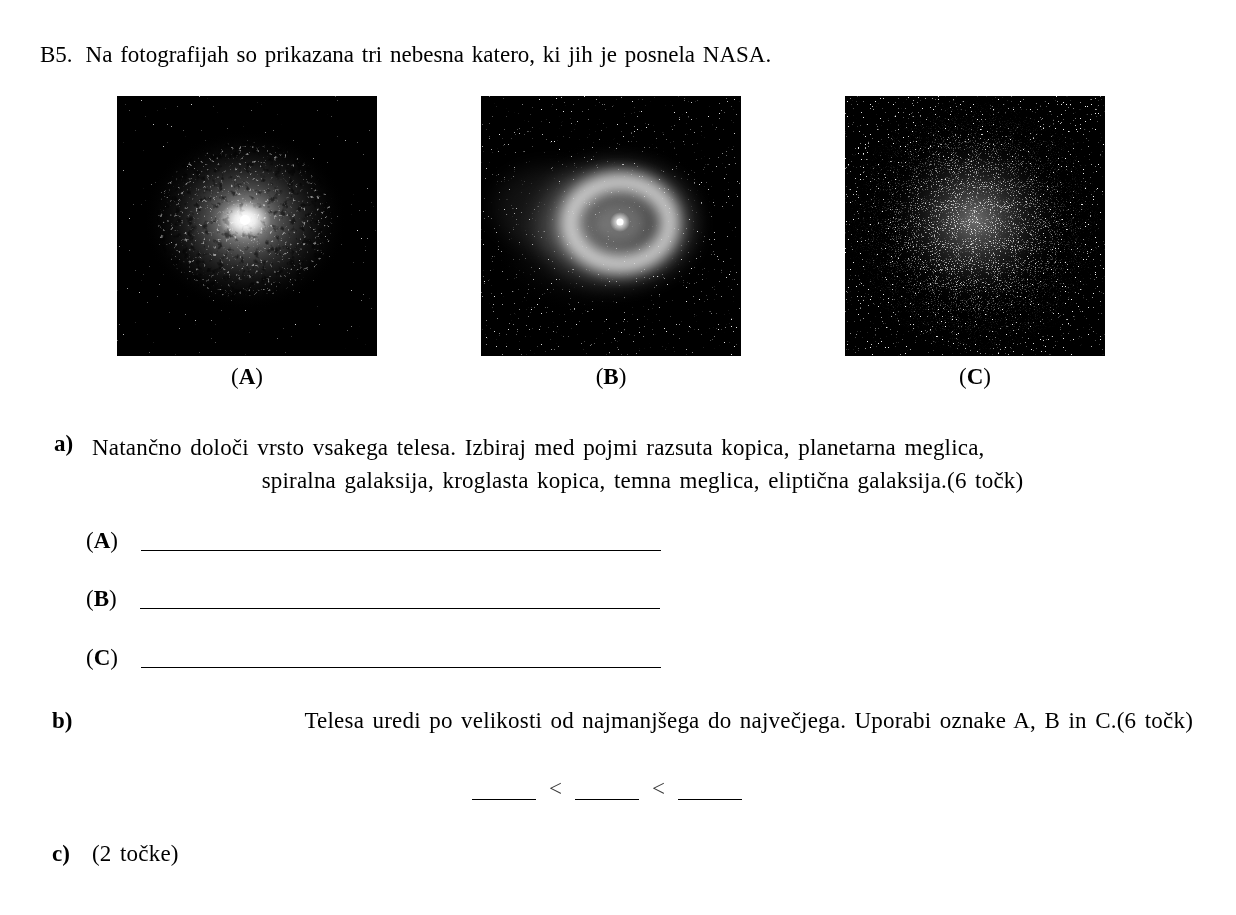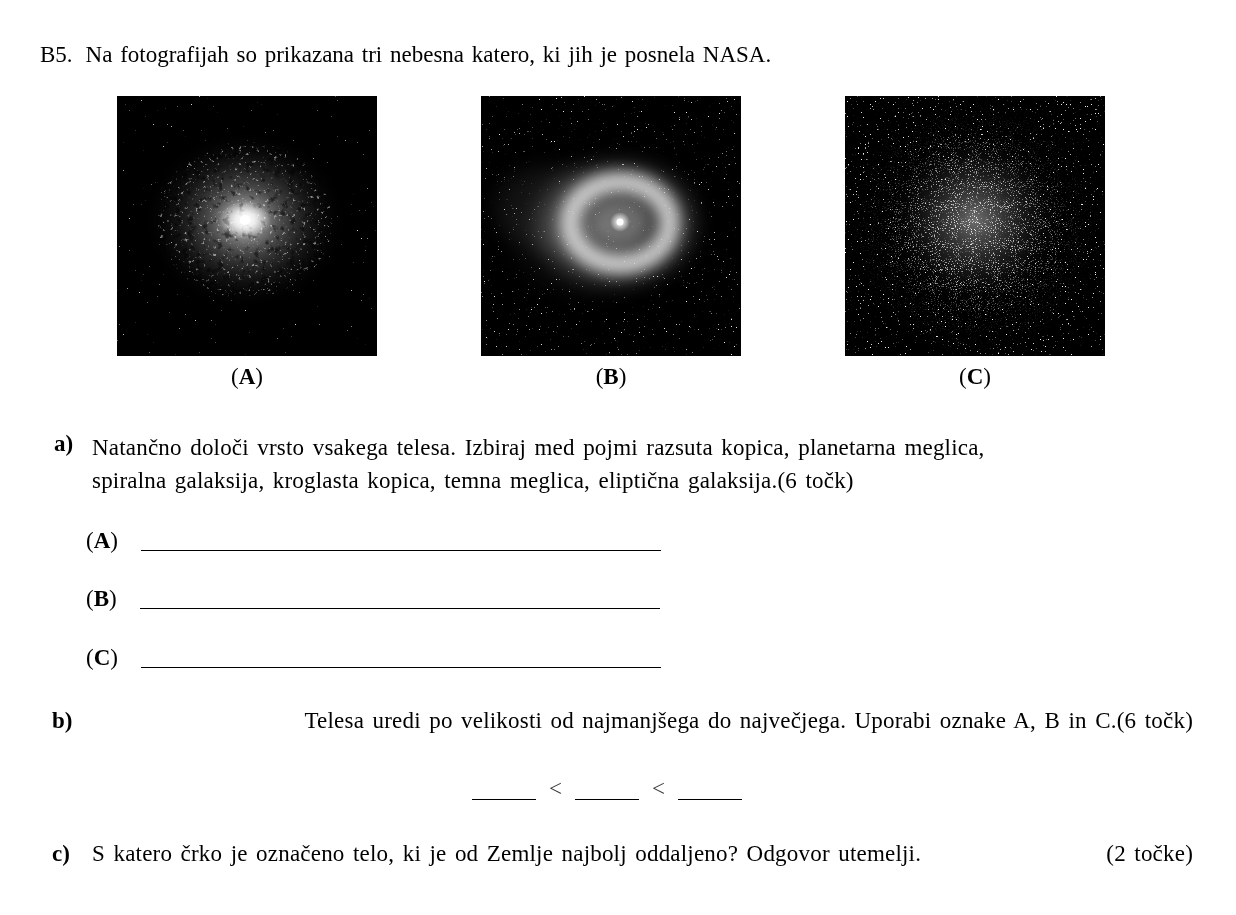--- a/index.html
+++ b/index.html
@@ -18,21 +18,21 @@
   #photoA{left:117px}#photoB{left:481px}#photoC{left:845px}
   .fig-cap{position:absolute;top:364px;width:260px;text-align:center;font-size:23px}
   #capA{left:117px}#capB{left:481px}#capC{left:845px}
 
   
   .qmark{position:absolute;font-weight:700;font-size:23px}
   .qtext{position:absolute;left:92px;width:1101px;font-size:23px;letter-spacing:.2px;word-spacing:2.5px}
   #qa-mark{left:54px;top:431px}
   #qa-text{top:431px;line-height:33px}
   #qa-line1{white-space:nowrap}
-  #qa-line2{display:flex;justify-content:flex-start}
+  #qa-line2{display:flex;justify-content:center}
 
   
   .ans-row{position:absolute;left:86px;display:flex;align-items:flex-end;height:26px;font-size:23px}
   .fill{display:inline-block;width:520px;border-bottom:1.6px solid #000;margin-left:23px;margin-bottom:3px}
   #ansA{top:528px}#ansB{top:586px}#ansC{top:645px}
 
   #qb-mark{left:52px;top:708px}
   #qb-text{top:708px;display:flex;justify-content:flex-end}
 
   
@@ -206,15 +206,14 @@
 <div class="order-row">
   <span class="order-fill"></span>
   <span class="lt">&lt;</span>
   <span class="order-fill"></span>
   <span class="lt">&lt;</span>
   <span class="order-fill"></span>
 </div>
 
 <div class="abs qmark" id="qc-mark">c)</div>
 <div class="abs qtext" id="qc-text">
-  <span>S katero črko je označeno telo, ki je od Zemlje najbolj oddaljeno? Odgovor utemelji.</span>
   <span class="i">(2 točke)</span>
 </div>
 
 </body></html>

